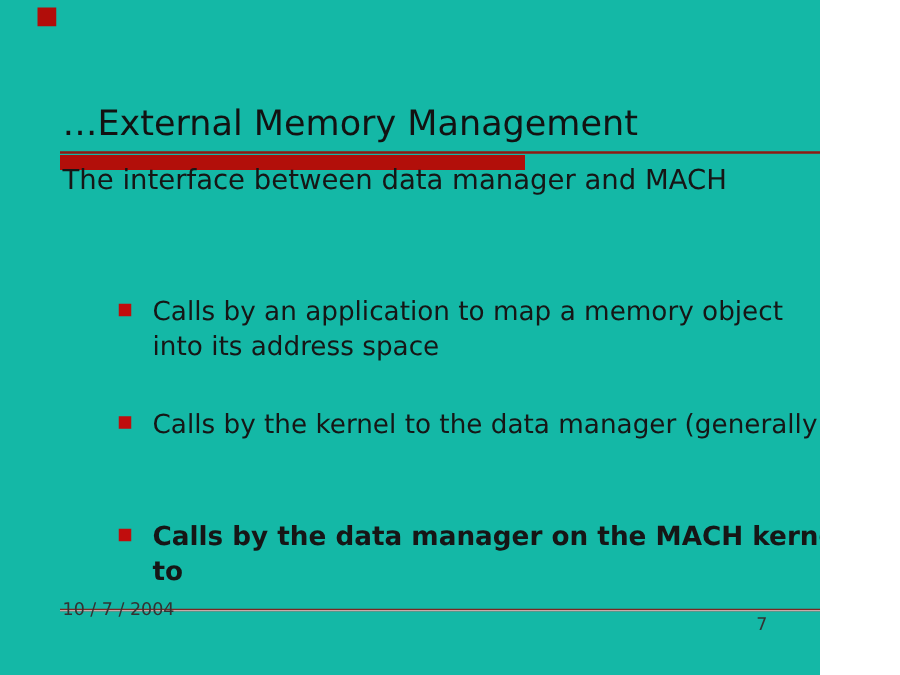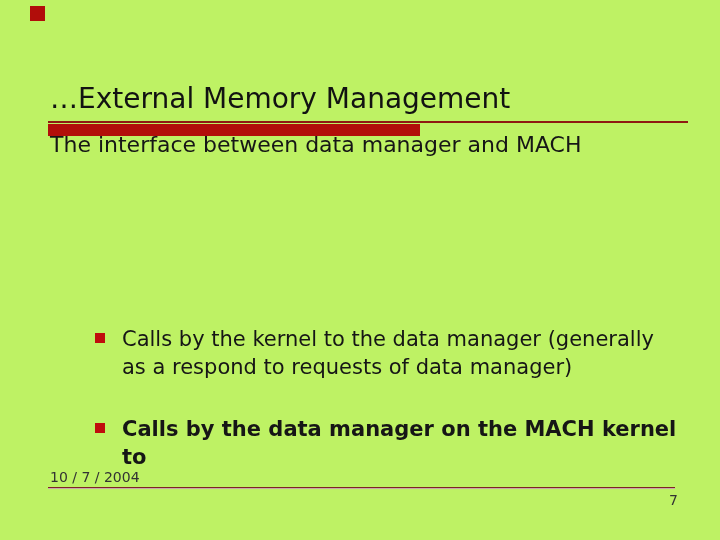--- a/index.html
+++ b/index.html
@@ -2,23 +2,23 @@
 <html><head>
 <meta charset="utf-8">
 <style>
   html, body {
     margin: 0;
     padding: 0;
     background: #ffffff;
   }
   #slide {
     position: relative;
-    width: 720px;
+    width: 656px;
     height: 540px;
-    background: #bef264;
+    background: #14b8a6;
     overflow: hidden;
     font-family: "DejaVu Sans", sans-serif;
     color: #111111;
   }
   
   .corner-square {
     position: absolute;
     left: 30px;
     top: 6px;
     width: 15px;
@@ -87,21 +87,21 @@
     left: 48px;
     top: 487px;
     width: 627px;
     height: 1px;
     background: #7d2622;
     border-bottom: 1px solid #c9a9a9;
   }
   .footer-date {
     position: absolute;
     left: 50px;
-    top: 469px;
+    top: 480px;
     font-size: 14px;
     color: #333333;
   }
   .footer-page {
     position: absolute;
     right: 42px;
     top: 492px;
     font-size: 14px;
     color: #333333;
   }
@@ -115,26 +115,32 @@
 
   <div class="slide-title">…External Memory Management</div>
 
   <div class="title-rule-thin"></div>
   <div class="title-rule-thick"></div>
 
   <div class="intro">
     <div>The interface between data manager and MACH</div>
   </div>
 
+  <div class="bullet-item bullet-1">
+    <span class="marker"></span>
+    <div class="bullet-text">
+      <div>Calls by an application to map a memory object</div>
+      <div>into its address space</div>
+    </div>
+  </div>
 
   <div class="bullet-item bullet-2">
     <span class="marker"></span>
     <div class="bullet-text">
       <div>Calls by the kernel to the data manager (generally</div>
-      <div>as a respond to requests of data manager)</div>
     </div>
   </div>
 
   <div class="bullet-item bullet-3">
     <span class="marker"></span>
     <div class="bullet-text">
       <div>Calls by the data manager on the MACH kernel to</div>
     </div>
   </div>
 

